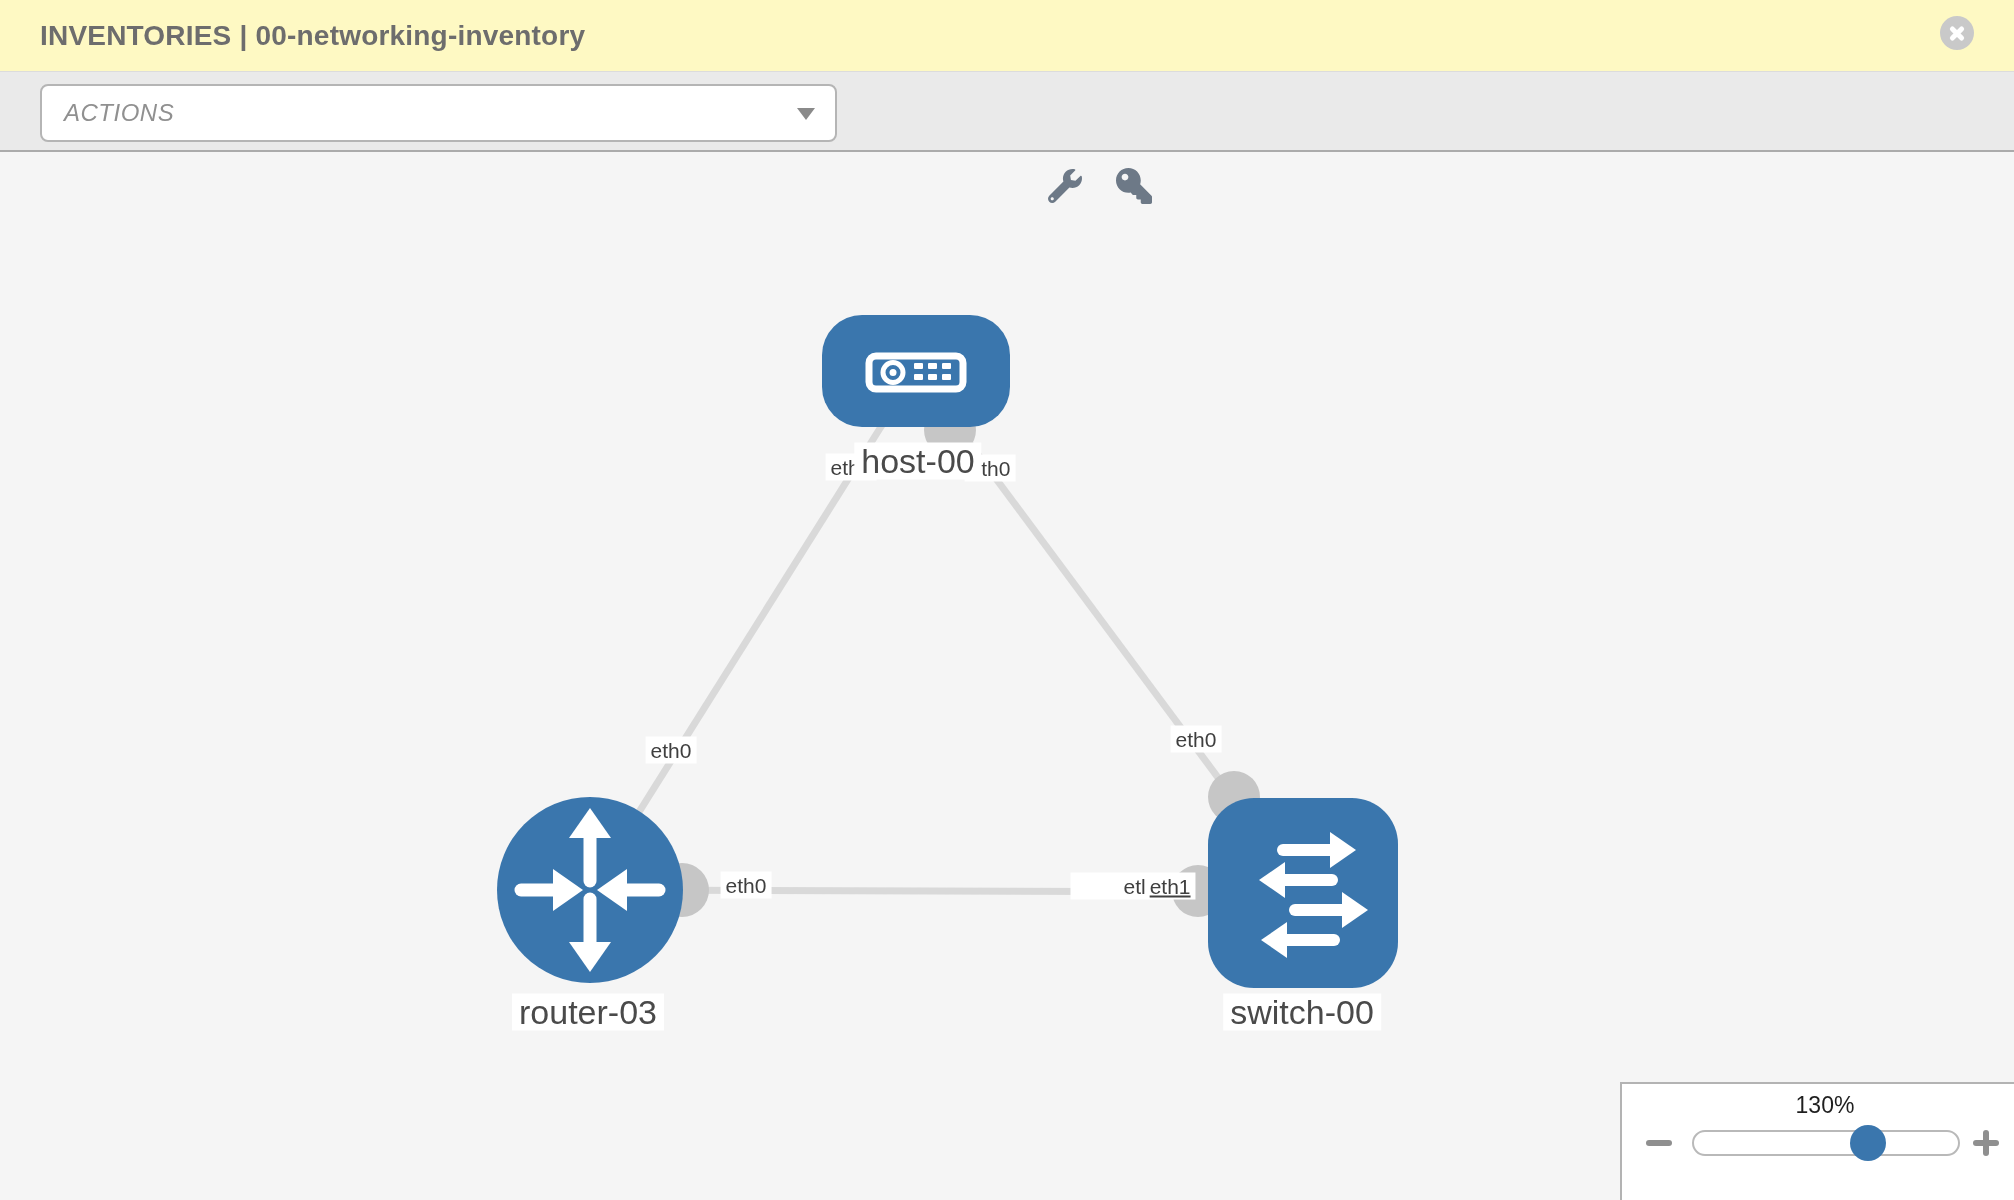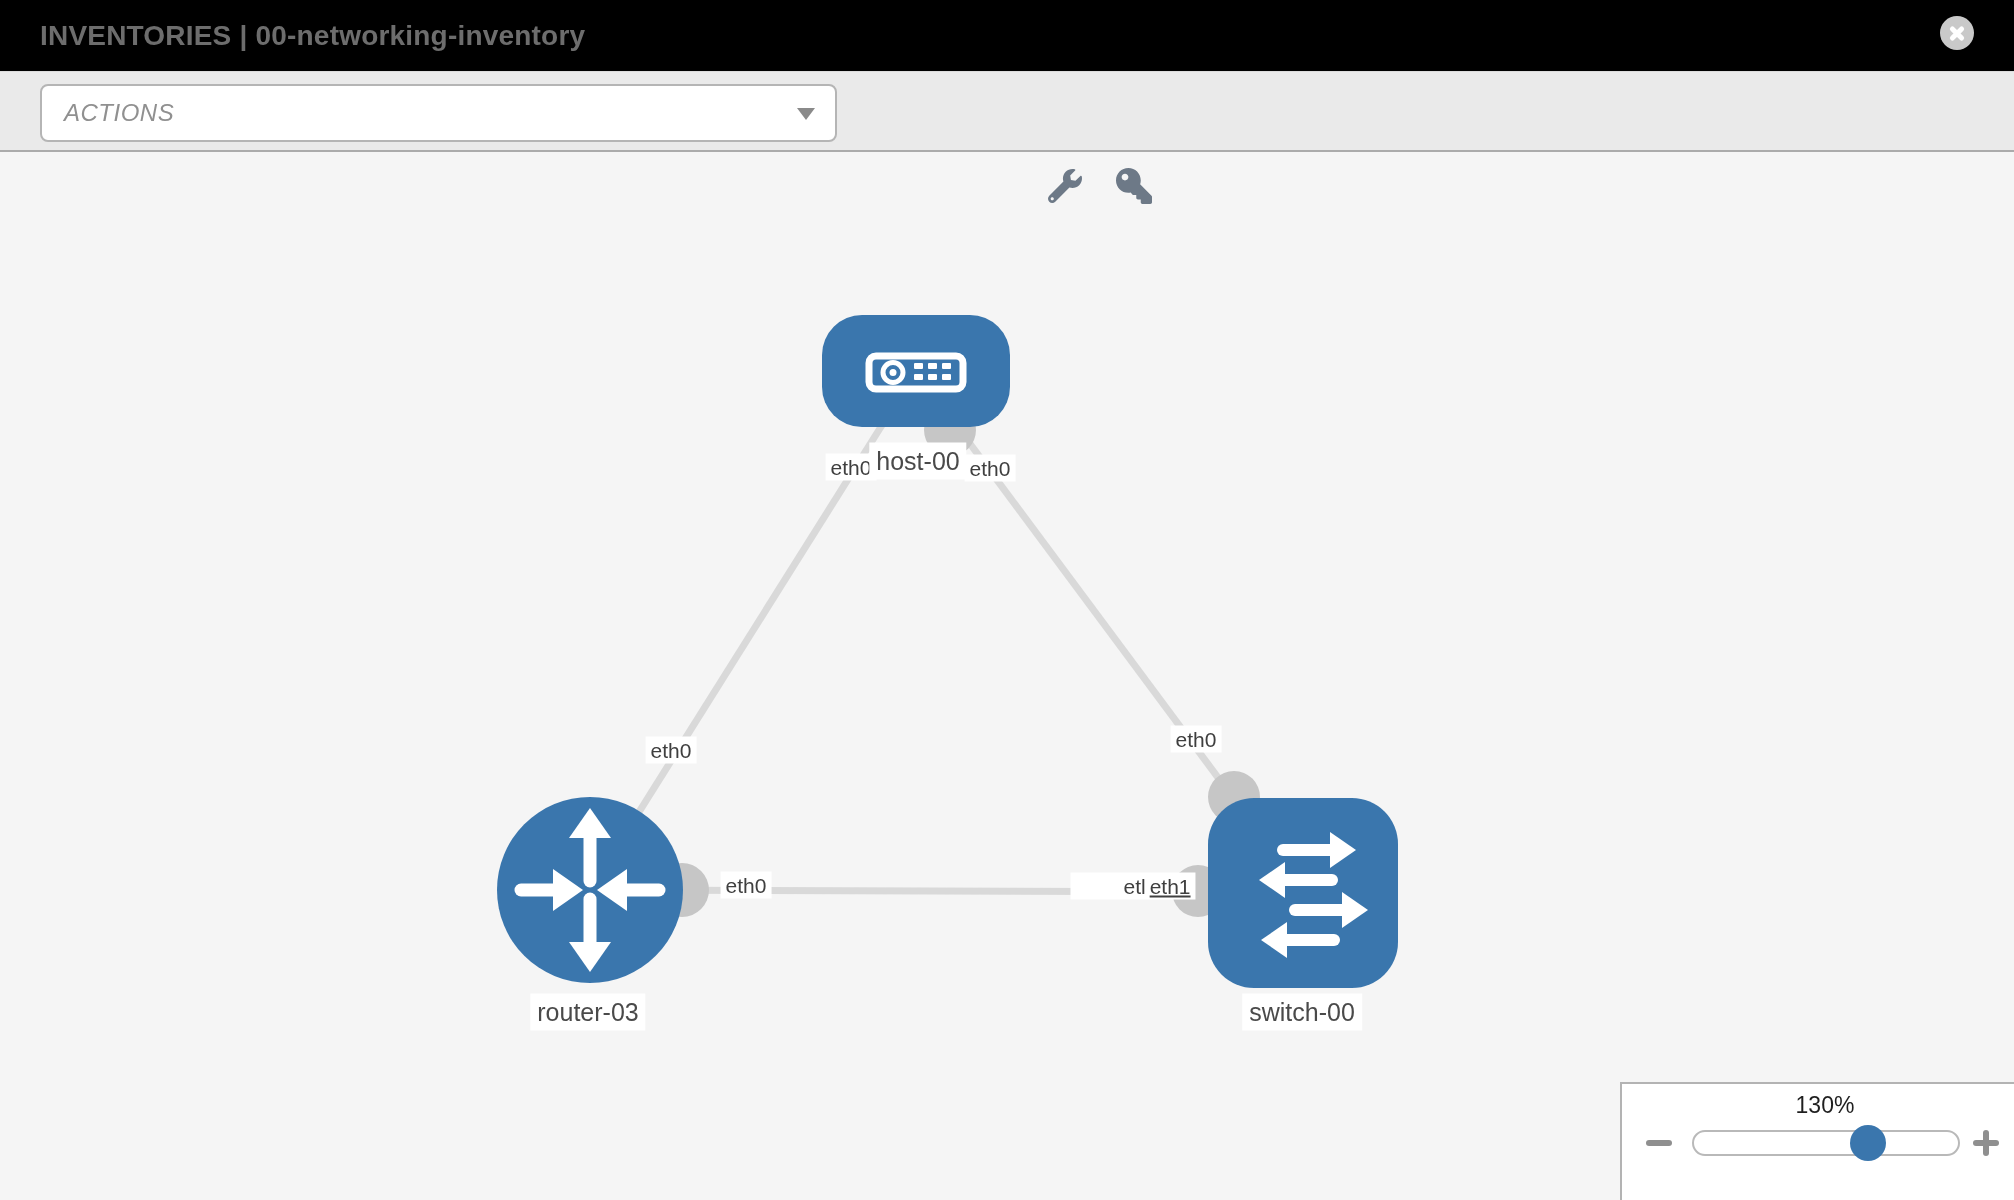--- a/index.html
+++ b/index.html
@@ -3,21 +3,21 @@
 <meta charset="utf-8">
 <style>
   html, body { margin:0; padding:0; }
   body {
     width:2014px; height:1200px; position:relative; overflow:hidden;
     font-family:"Liberation Sans", sans-serif; background:#fff;
   }
   
   .header {
     position:absolute; left:0; top:0; width:2014px; height:71px;
-    background:#000000; border-bottom:1px solid #dcdcdc; z-index:5;
+    background:#fef9c3; border-bottom:1px solid #dcdcdc; z-index:5;
   }
   .page-title {
     position:absolute; left:40px; top:0; line-height:71px;
     font-size:28px; font-weight:bold; color:#6d6d6d; letter-spacing:0.2px;
   }
   .close-btn {
     position:absolute; left:1940px; top:16px; width:34px; height:34px;
     border-radius:50%; background:#c9c9c9; cursor:pointer;
   }
   .close-x { position:absolute; left:50%; top:50%; width:0; height:0; }
@@ -70,21 +70,21 @@
     position:absolute; transform:translate(-50%,-50%); z-index:2;
     background:#ffffff; color:#3f3f3f; font-size:21px; line-height:27px;
     padding:0 5px; white-space:nowrap;
   }
   .iface-label.composite { display:flex; padding:0; }
   .iface-label.composite span { padding:0 2px; }
   .iface-label.composite span:first-child { padding-left:5px;margin-left:48px; }
   .iface-label.composite span:last-child  { padding-right:5px;text-decoration:underline; }
   .node-label {
     position:absolute; transform:translate(-50%,-50%); z-index:3;
-    background:#ffffff; color:#4a4a4a; font-size:25px; line-height:37px;
+    background:#ffffff; color:#4a4a4a; font-size:34px; line-height:37px;
     padding:0 7px; white-space:nowrap; cursor:pointer;
   }
 
   
   .zoom-panel {
     position:absolute; left:1620px; top:1082px; width:410px; height:150px;
     background:#fff; border:2px solid #b3b3b3; box-sizing:border-box; z-index:6;
   }
   .zoom-level {
     position:absolute; left:0; top:8px; width:100%; text-align:center;

